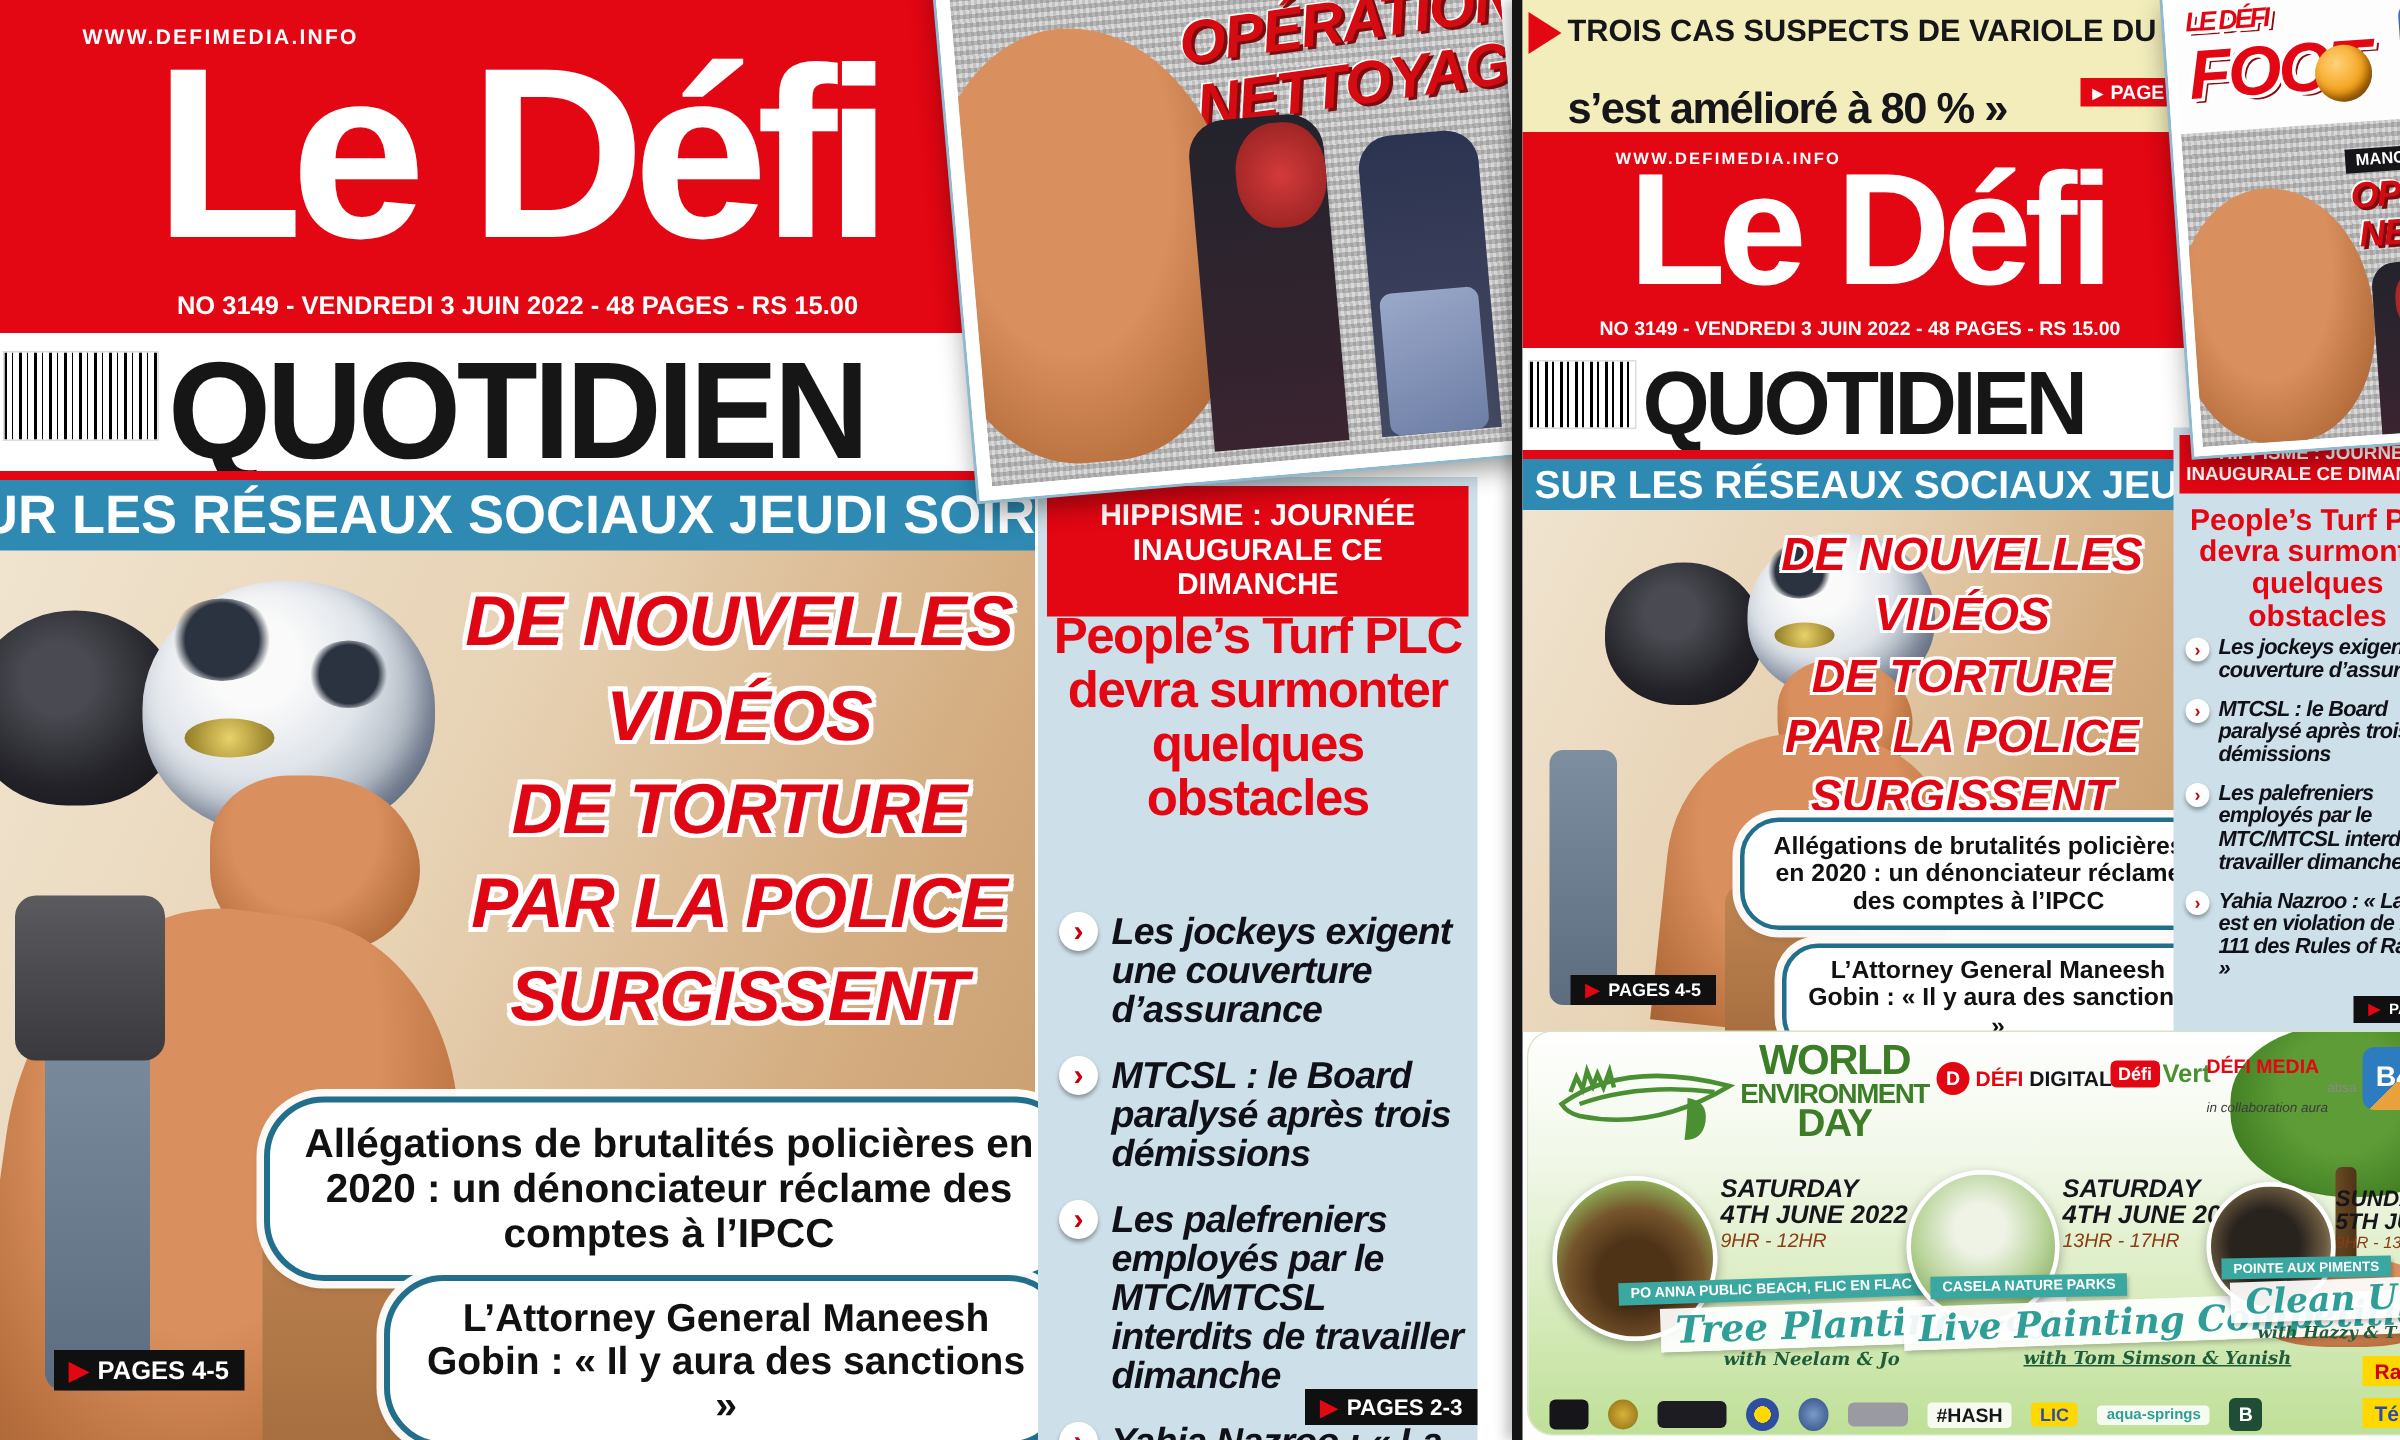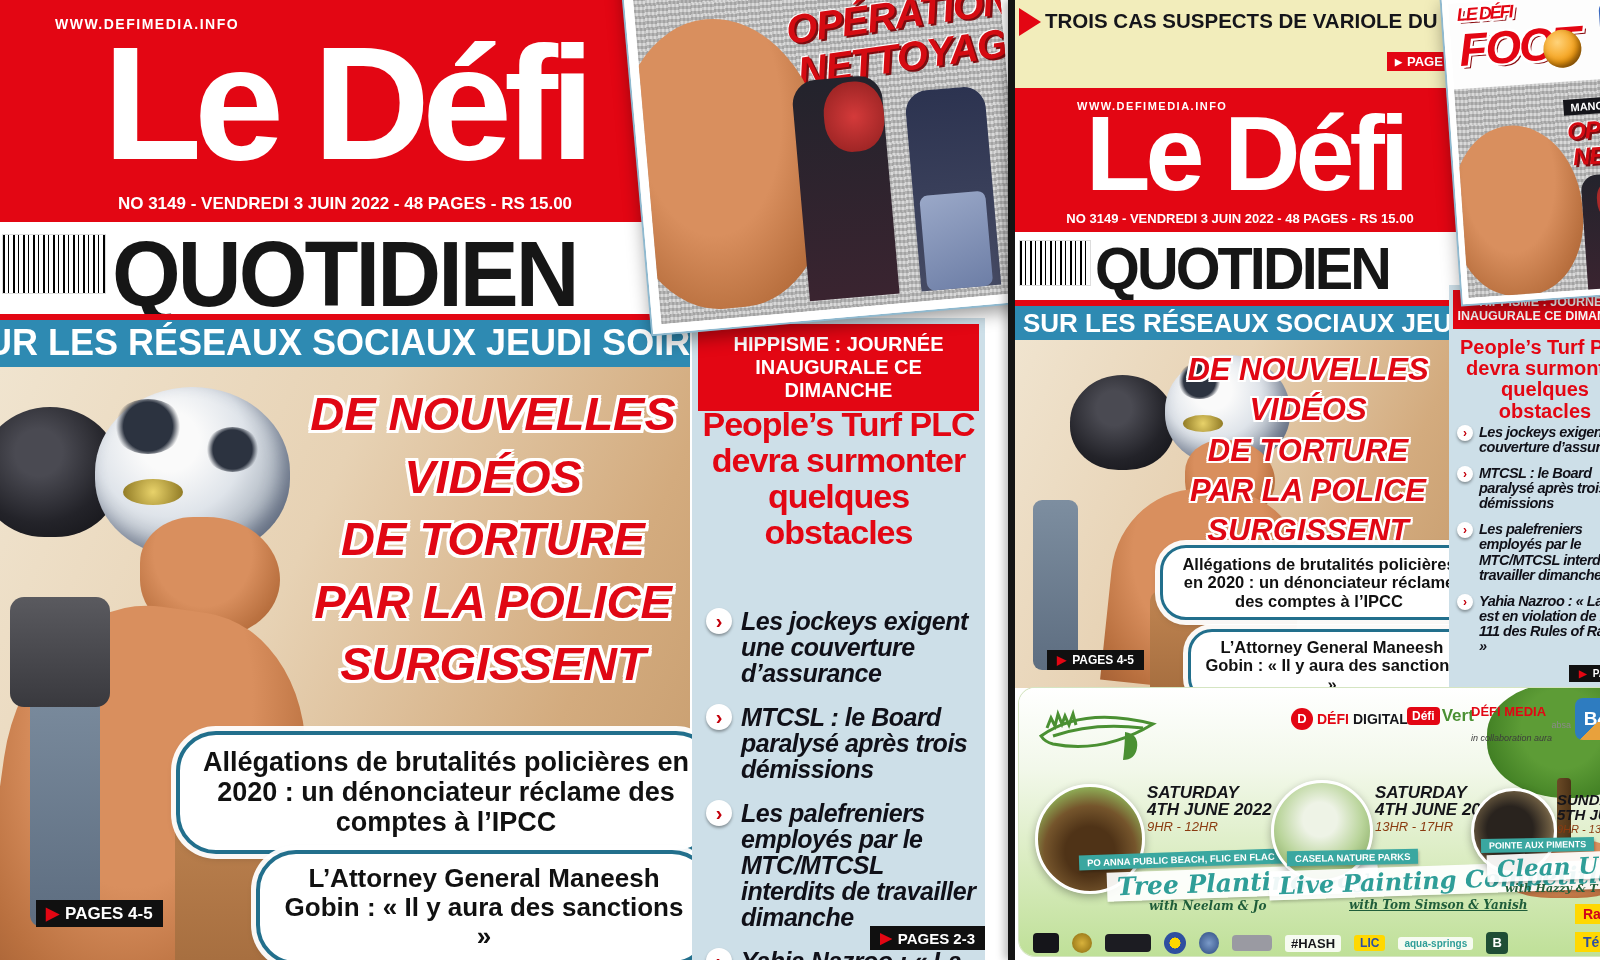--- a/index.html
+++ b/index.html
@@ -182,20 +182,21 @@
     <div class="a" style="left:180px;top:135px;width:60px;height:70px;background:radial-gradient(circle,#d43a3a,#8f1f1f);border-radius:45%;"></div>
     <div class="a" style="left:262px;top:150px;width:80px;height:200px;background:linear-gradient(180deg,#2c3350,#454a63);border-radius:22px 22px 0 0;"></div>
     <div class="a" style="left:268px;top:255px;width:66px;height:95px;background:linear-gradient(160deg,#9aa8c8,#6d7ea6);border-radius:8px;"></div>
   </div>
 
   <div class="a" style="left:1008px;top:0;width:592px;height:960px;background:#fff;border-left:7px solid #141414;overflow:hidden;box-shadow:-4px 0 8px rgba(0,0,0,.25);">
 
     <div class="a ybanner" style="left:0;top:0;width:437px;height:88px;">
       <div class="a tri" style="left:4px;top:8px;"></div>
       <div class="a k" style="left:30px;top:9px;font-size:20.5px;">TROIS CAS SUSPECTS DE VARIOLE DU SINGE</div>
+      <div class="a q" style="left:30px;top:59px;font-size:29px;">s’est amélioré à 80 % »</div>
       <div class="a redtag" style="left:372px;top:52px;font-size:13px;">
         <span class="arr">▶</span>
         <span>PAGE 3</span>
       </div>
     </div>
 
     <div class="a red" style="left:0;top:88px;width:592px;height:144px;">
       <div class="a mast-site" style="left:62px;top:12px;font-size:11px;">WWW.DEFIMEDIA.INFO</div>
       <div class="a mast-title ctr" style="left:0;top:12px;width:460px;font-size:106px;letter-spacing:-5px;">Le Défi</div>
       <div class="a mast-issue ctr" style="left:0;bottom:6px;width:450px;font-size:13px;">NO 3149 - VENDREDI 3 JUIN 2022 - 48 PAGES - RS 15.00</div>
@@ -291,20 +292,25 @@
       <div class="a treecrown" style="left:468px;top:-5px;width:165px;height:115px;"></div>
       <div class="a trunk" style="left:538px;top:90px;width:14px;height:75px;"></div>
       <div class="a skin" style="left:480px;top:150px;width:130px;height:60px;border-radius:50% 50% 40% 40%;"></div>
 
       <svg class="a" style="left:14px;top:8px;" width="130" height="66" viewBox="0 0 130 66">
         <path class="leafart" d="M8 40 Q50 10 120 28 Q70 58 20 48 Q12 46 8 40 Z"></path>
         <path class="leafart" d="M20 40 Q60 26 110 32"></path>
         <path class="leafart" d="M14 32 l4 -10 l4 8 l3 -12 l4 10 l3 -8 l4 9 l4 -11 l3 11"></path>
         <path d="M92 36 q14 2 12 16 q-2 12 -14 12 q2 -16 2 -28 Z" fill="#4a9032"></path>
       </svg>
+      <div class="a wed ctr" style="left:140px;top:6px;width:128px;">
+        <div style="font-size:28px;">WORLD</div>
+        <div style="font-size:18.5px;">ENVIRONMENT</div>
+        <div style="font-size:26px;">DAY</div>
+      </div>
 
       <div class="a" style="left:272px;top:20px;display:flex;align-items:center;gap:4px;">
         <span style="width:22px;height:22px;border-radius:50%;background:#e30613;display:inline-block;color:#fff;font-weight:bold;text-align:center;line-height:22px;font-size:13px;">D</span>
         <span style="color:#e30613;font-weight:bold;font-size:14px;">DÉFI</span>
           <span style="color:#15151a;font-weight:bold;font-size:14px;">DIGITAL</span>
       </div>
       <div class="a" style="left:388px;top:18px;display:flex;align-items:center;gap:2px;">
         <span style="background:#e30613;color:#fff;font-weight:bold;font-size:12px;padding:2px 5px;border-radius:4px;">Défi</span>
         <span style="color:#4a9032;font-weight:bold;font-size:17px;">Vert</span>
       </div>

